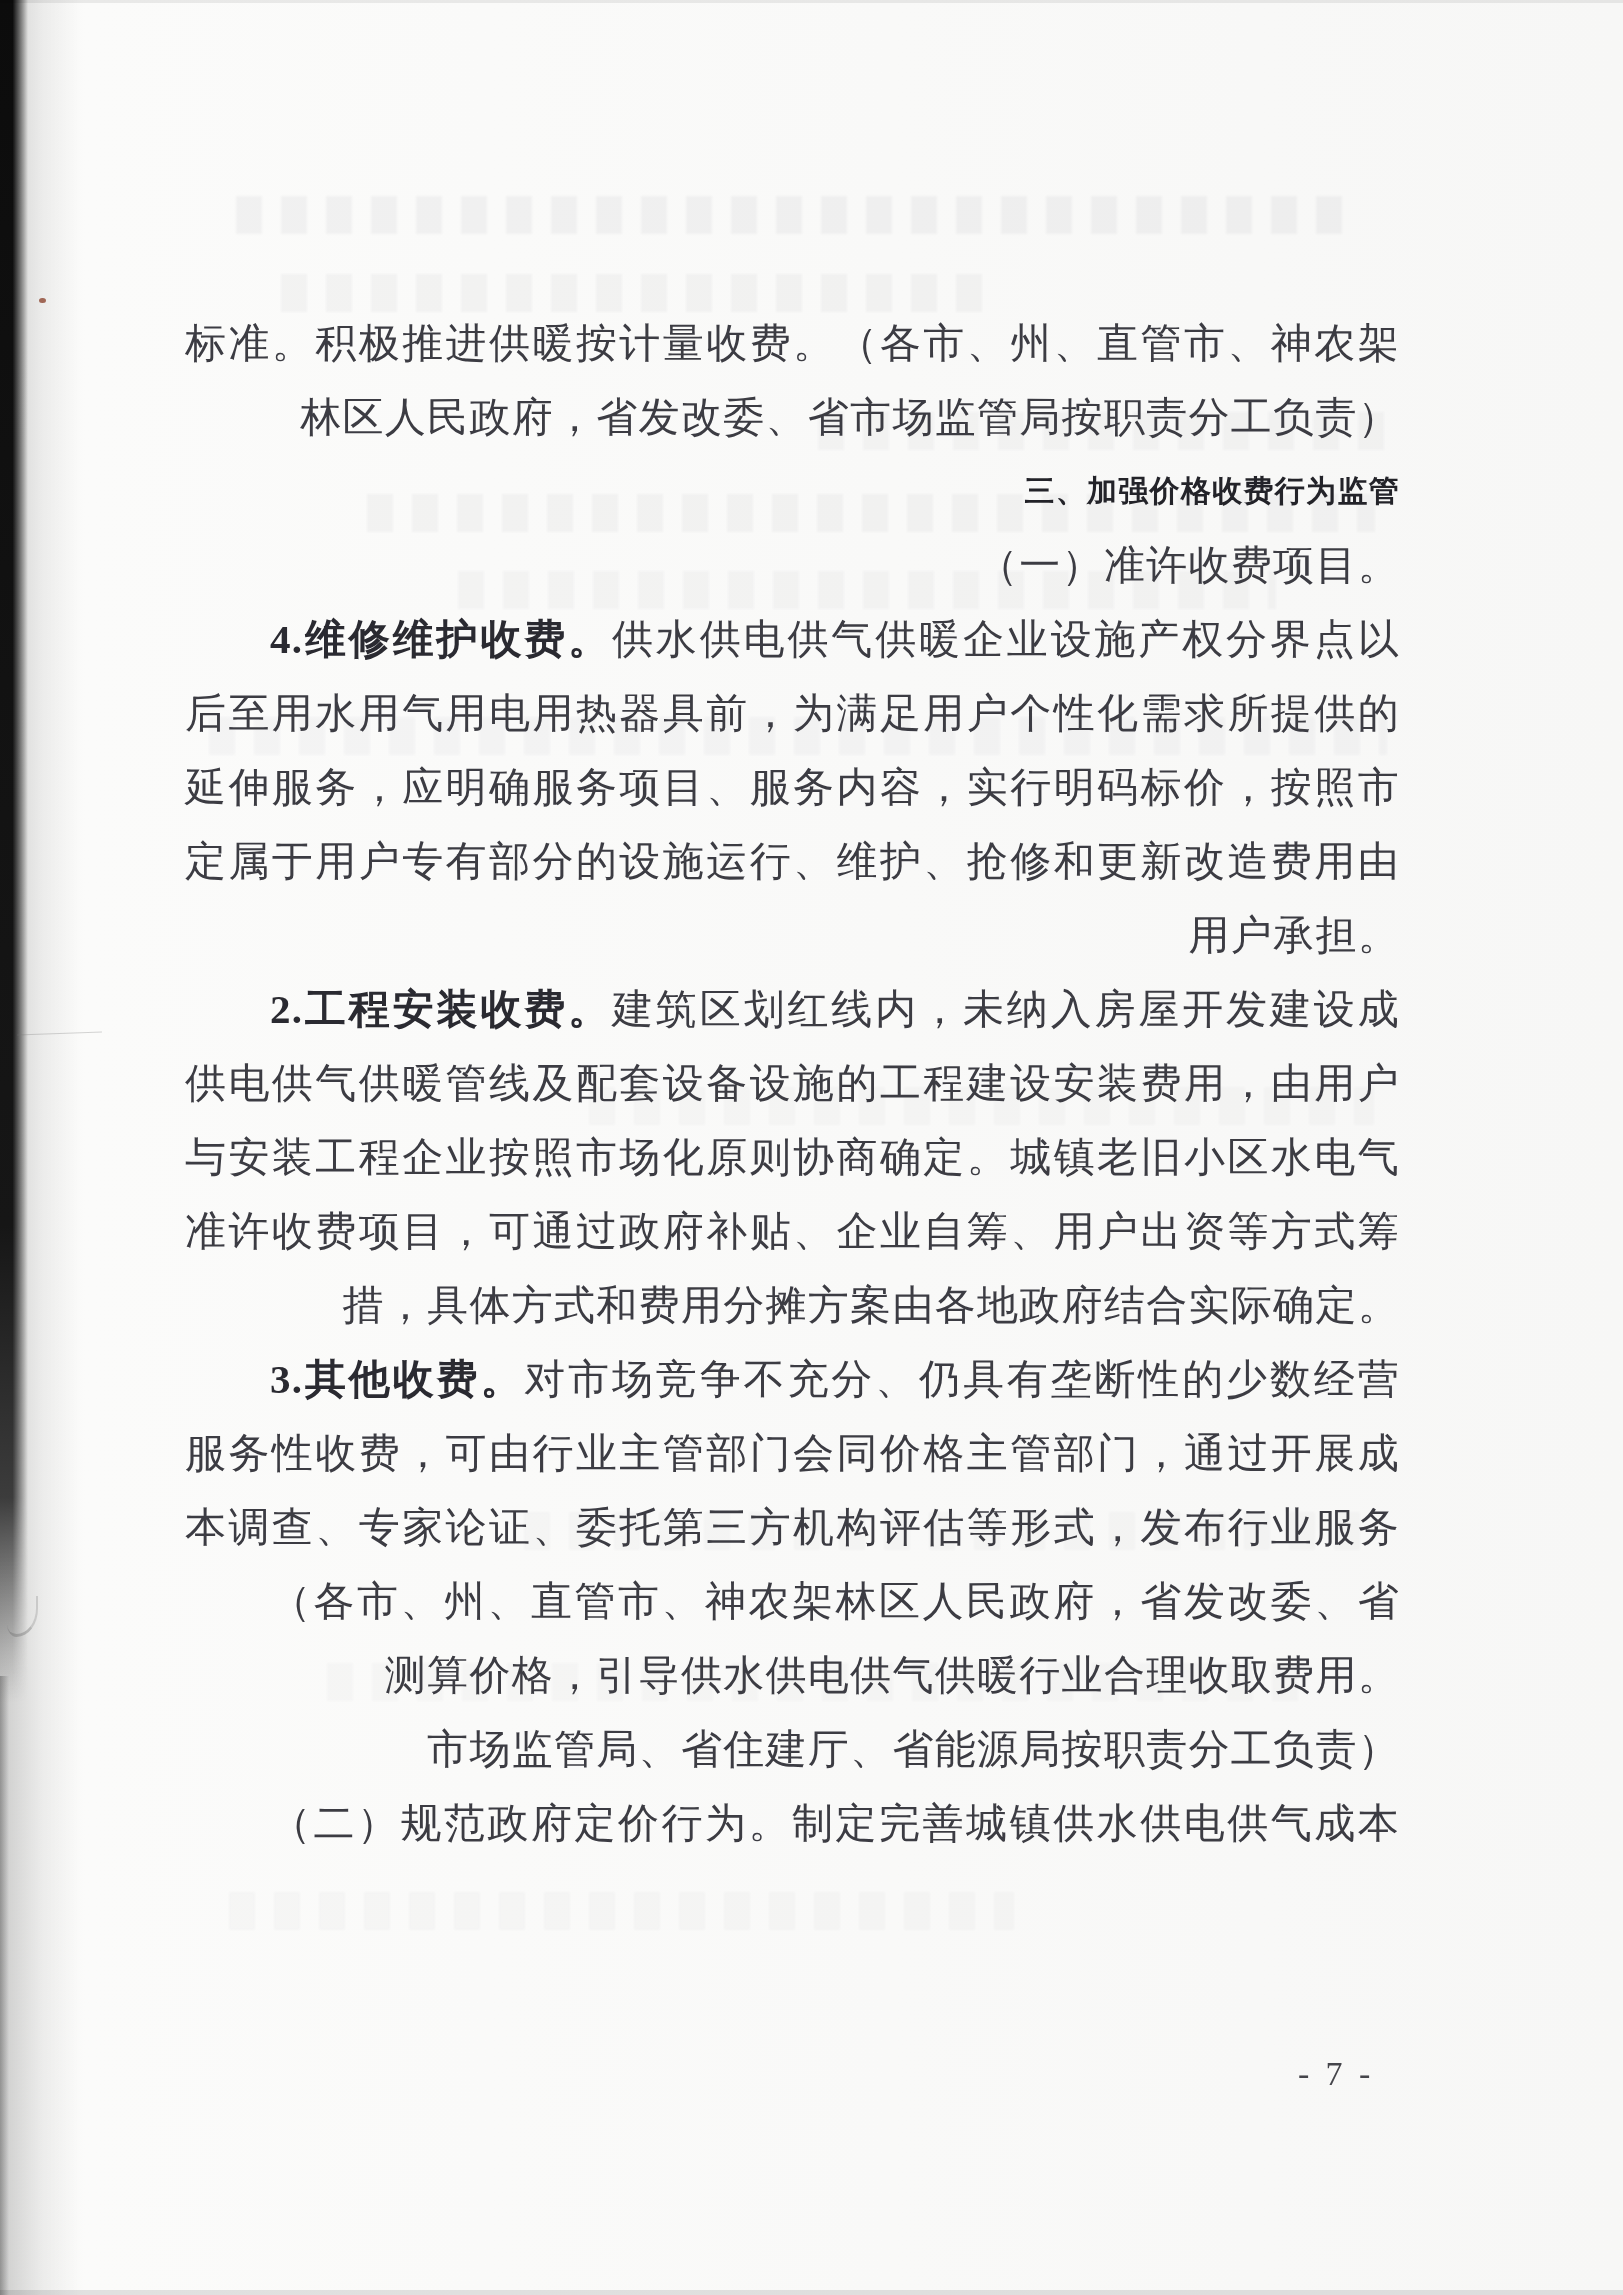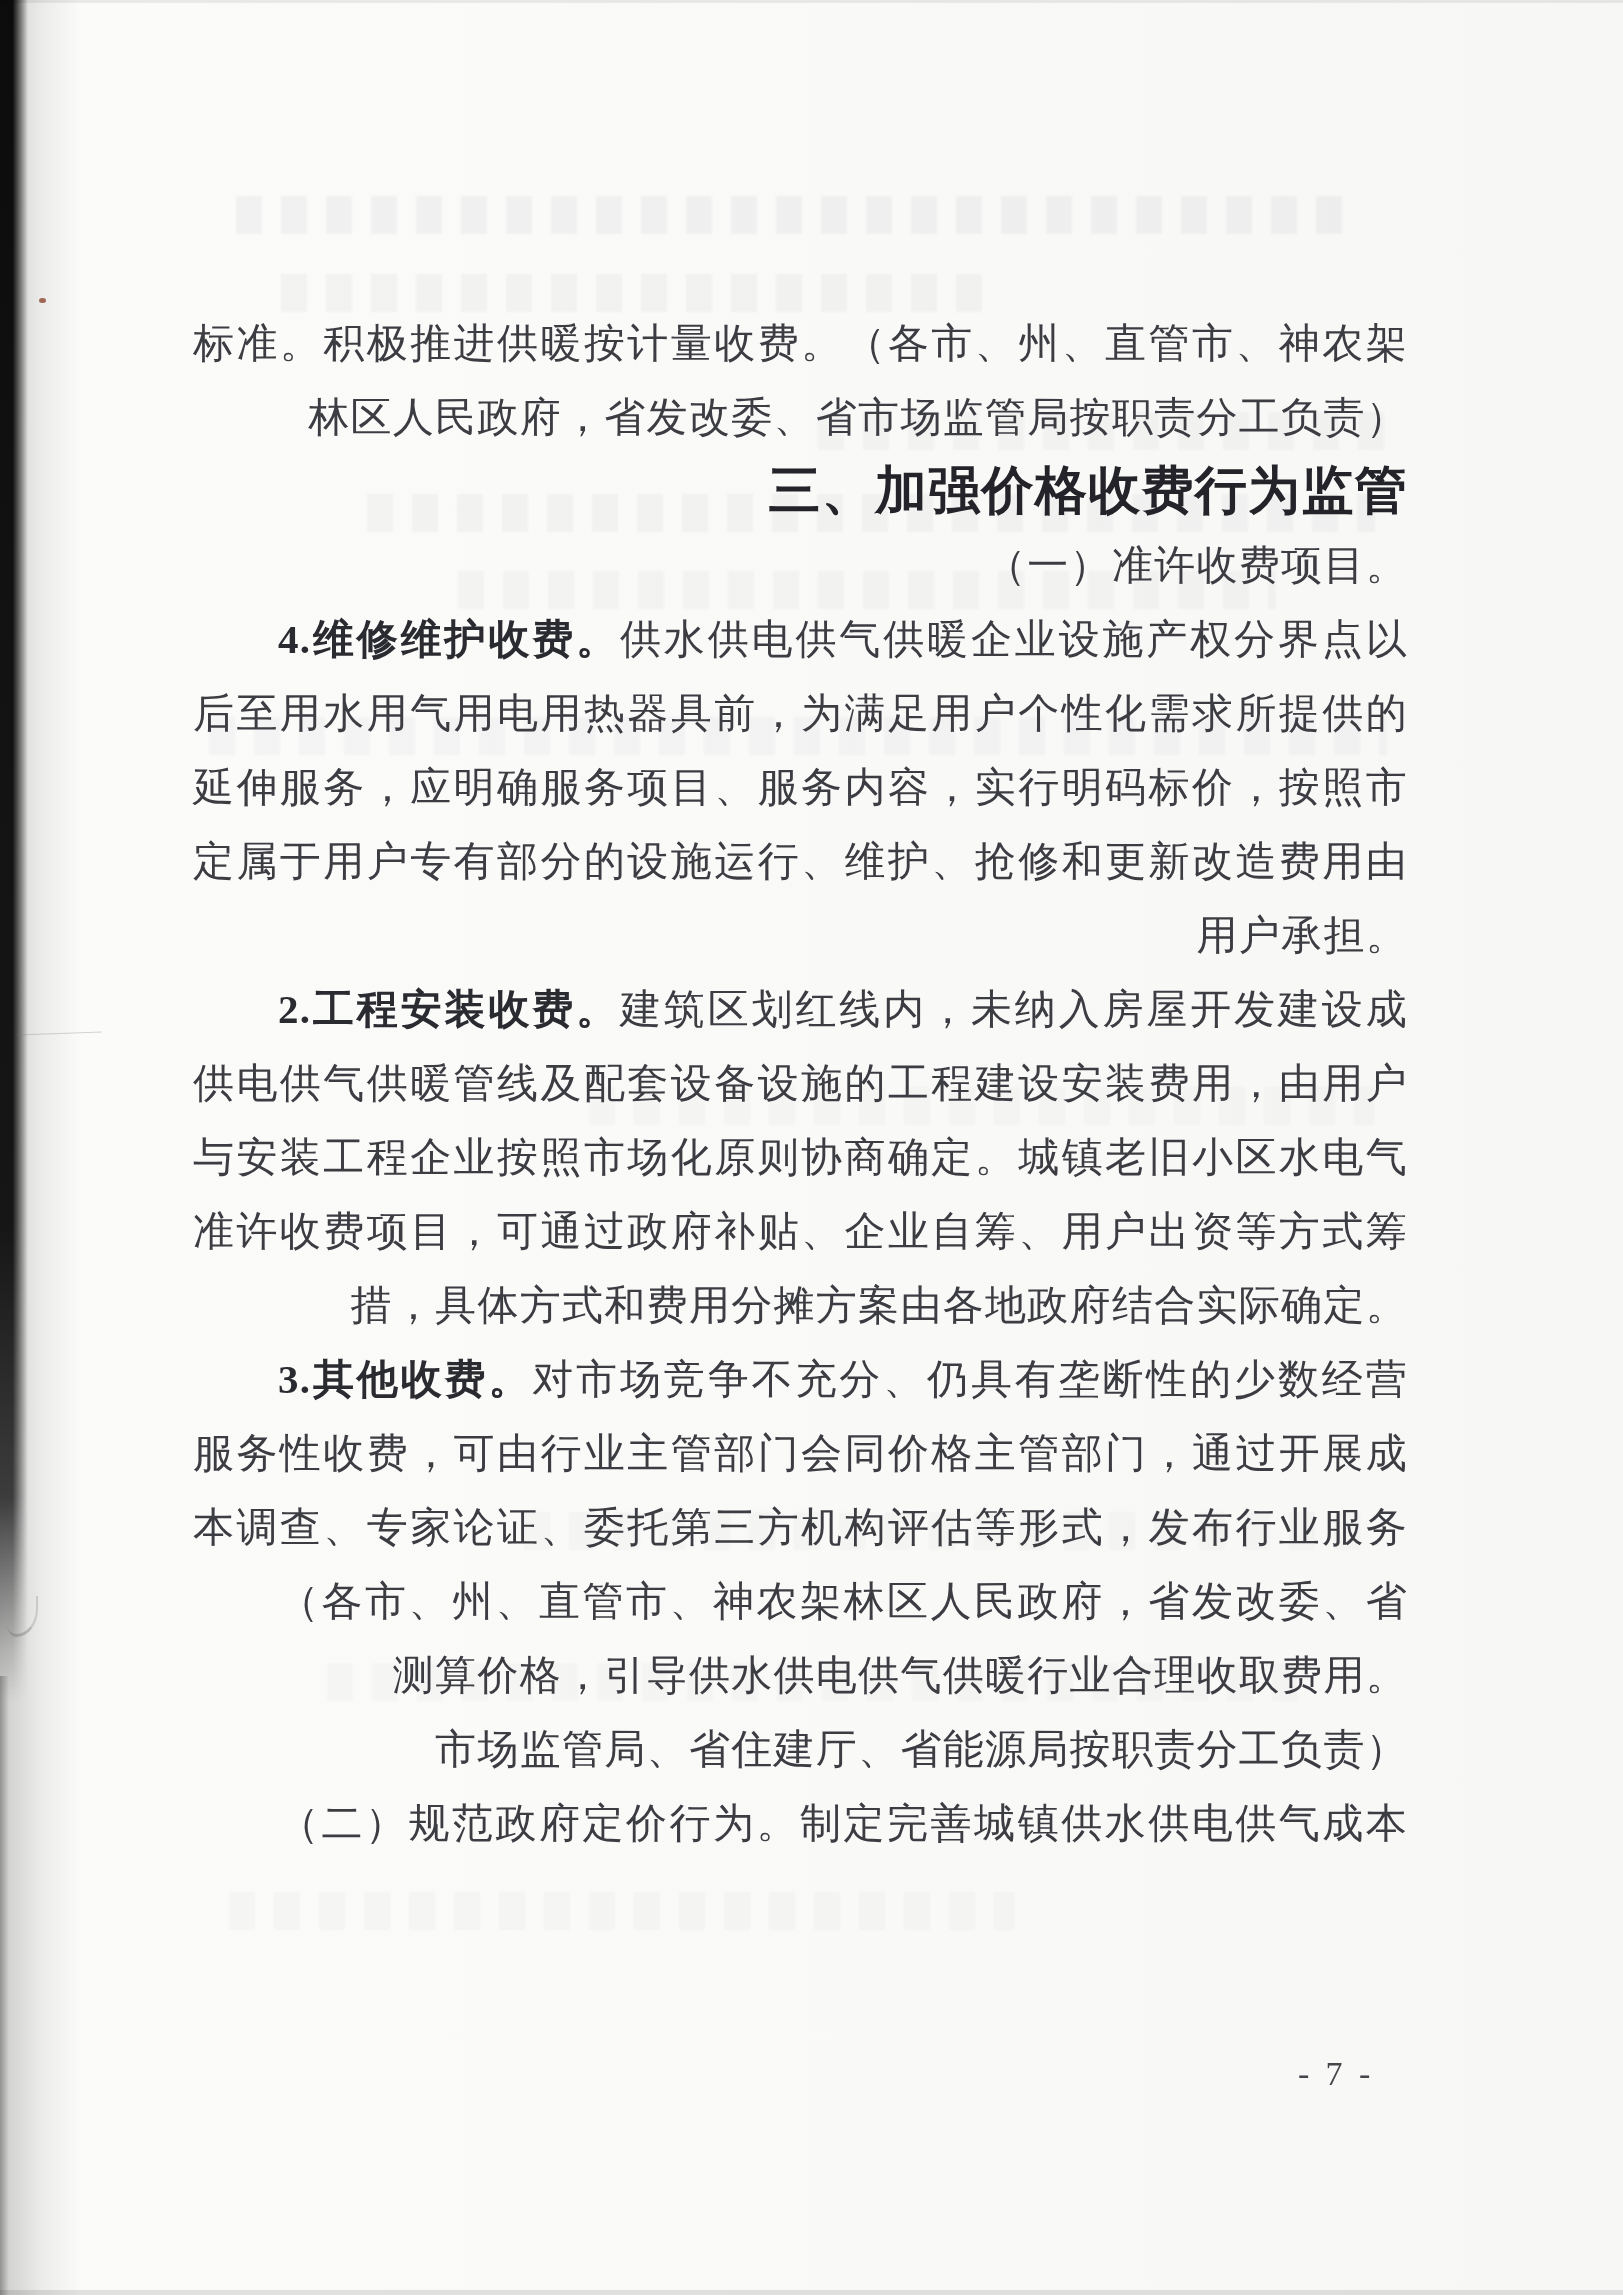--- a/index.html
+++ b/index.html
@@ -48,34 +48,33 @@
     position:absolute;height:38px;
     background:repeating-linear-gradient(90deg,rgba(70,70,85,.10) 0 26px,rgba(70,70,85,0) 26px 45px);
     filter:blur(1.3px);
   }
   
   .textblock{
     position:absolute;left:185px;top:306px;width:1215px;
     color:#3c3c43;
     font-size:41px;
     letter-spacing:1.3px;
-    margin-left:8px;
   }
   .line{
     height:74px;line-height:74px;
     white-space:nowrap;
     text-align:right;
   }
   .line.justify{
     white-space:normal;
     text-align:justify;
     text-align-last:justify;
   }
   .line.indent{padding-left:85px;}
-  .line.heading{font-weight:700;color:#232329;font-size:52px;}
+  .line.heading{font-weight:700;color:#232329;font-size:30px;}
   .lead{font-weight:700;color:#2a2a31;}
   .page-number{
     position:absolute;left:1298px;top:2055px;
     font-size:34px;color:#45454b;letter-spacing:3.9px;
     white-space:nowrap;
   }
 </style>
 </head>
 <body>
 

